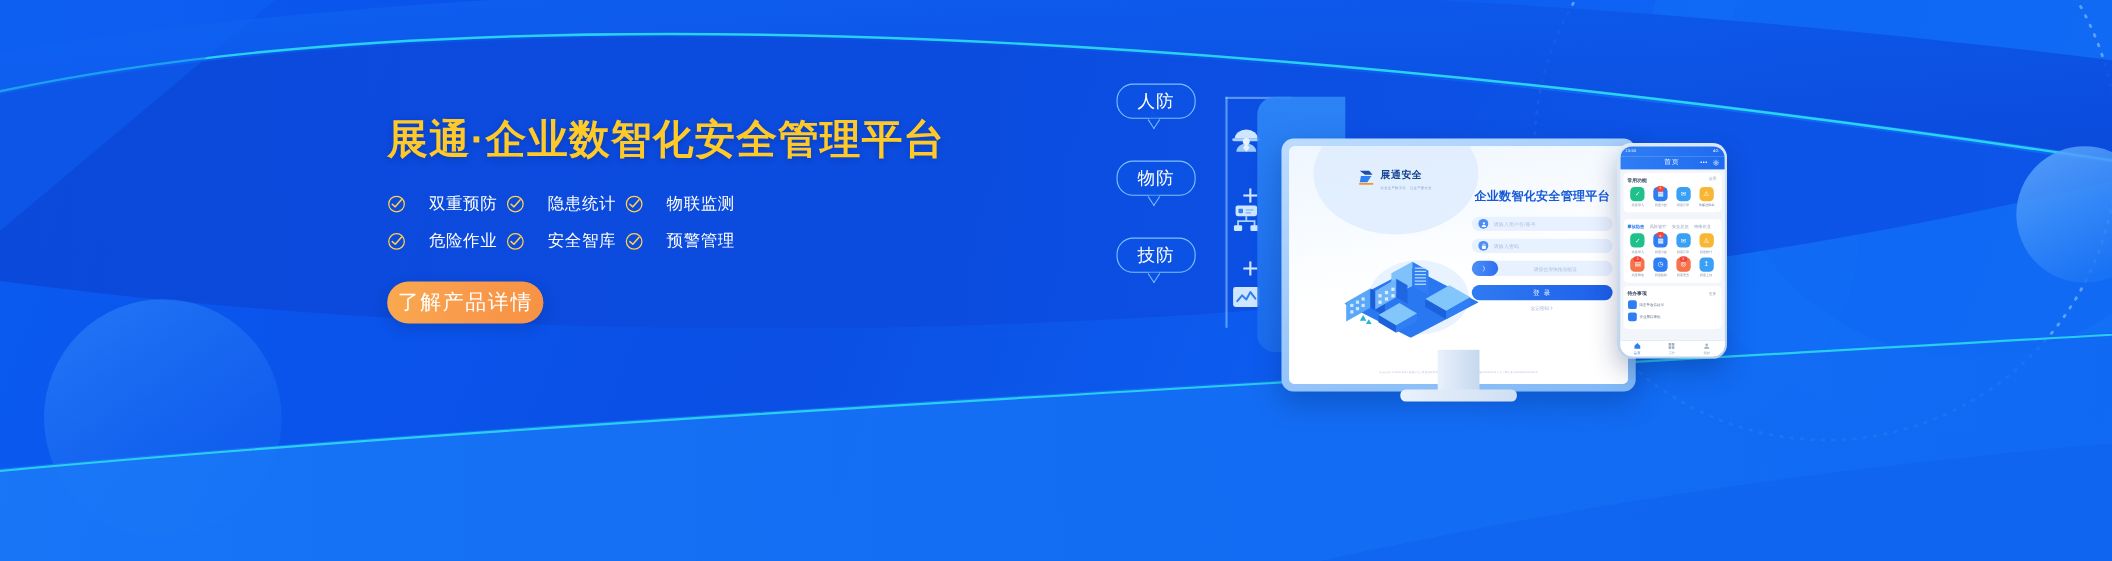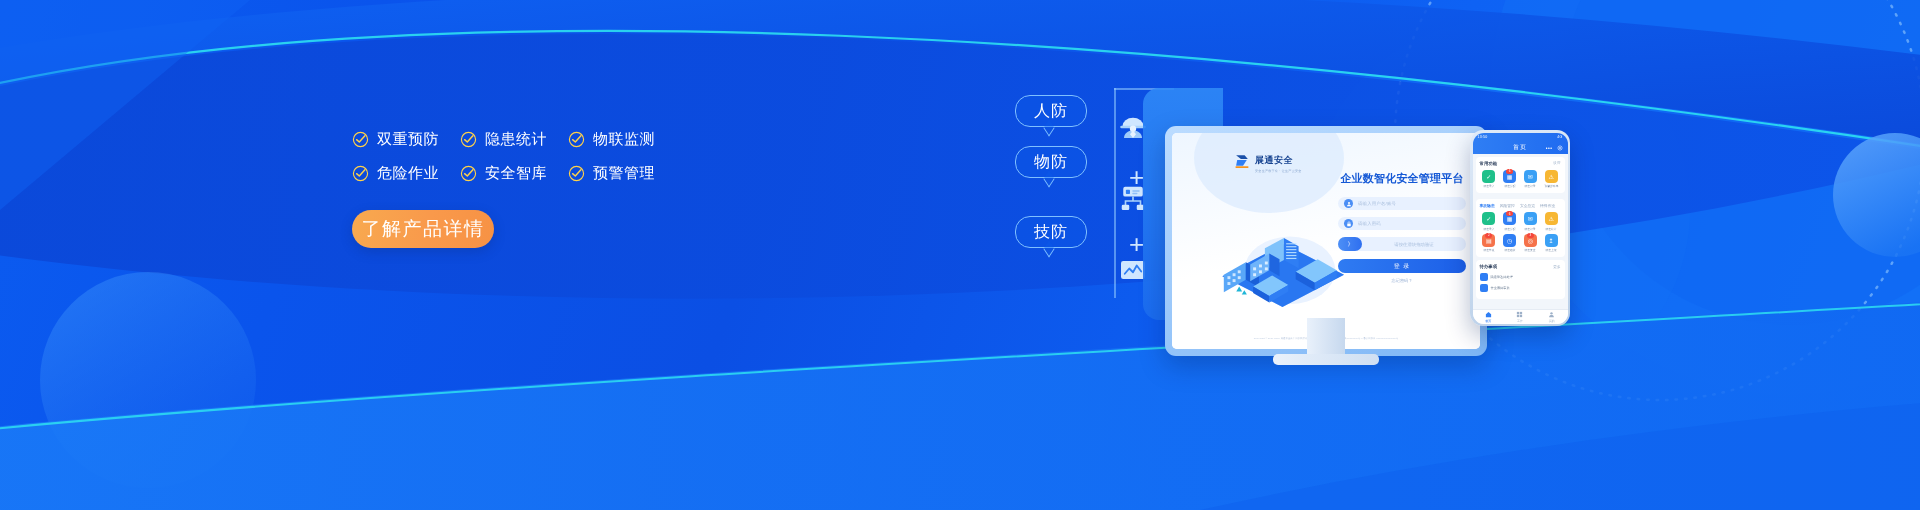--- a/index.html
+++ b/index.html
@@ -15,21 +15,21 @@
   
   .copy{position:absolute;left:352px;top:104px;width:470px;}
   .title{font-size:37px;font-weight:bold;color:#ffc928;letter-spacing:1px;
     line-height:1.25;white-space:nowrap;margin:0;
     text-shadow:0 2px 6px rgba(0,20,80,.25);}
   .subtitle{font-size:21px;color:#ffffff;letter-spacing:2.5px;margin:18px 0 0 2px;
     white-space:nowrap;font-weight:400;}
 
   .features{margin-top:26px;display:grid;grid-template-columns:108px 108px 108px;
     grid-row-gap:15px;grid-column-gap:0px;}
-  .feat{display:flex;align-items:center;gap:8px;white-space:nowrap;}
+  .feat{display:flex;align-items:center;gap:21px;white-space:nowrap;}
   .feat .tick{width:17px;height:17px;flex:0 0 17px;display:block;}
   .feat .lbl{font-size:15px;color:#ffffff;letter-spacing:.5px;}
 
   .cta{margin-top:27px;width:142px;height:38px;border:none;border-radius:19px;
     background:linear-gradient(96deg,#f8a94f 0%,#f9994b 55%,#f79244 100%);
     color:#ffffff;font-size:19px;letter-spacing:1.5px;cursor:pointer;
     font-family:"Liberation Sans",sans-serif;
     box-shadow:0 4px 12px rgba(10,40,110,.25);display:flex;align-items:center;justify-content:center;}
 
   
@@ -37,21 +37,21 @@
 
   
   .rail{position:absolute;left:0;top:14px;width:180px;height:250px;}
   .tag{position:absolute;left:0;width:70px;height:30px;border-radius:15px;
     border:1.6px solid #7fc0ff;background:rgba(12,92,235,.35);
     display:flex;align-items:center;justify-content:center;
     color:#ffffff;font-size:16px;letter-spacing:1px;}
   .tag:after{content:"";position:absolute;bottom:-7px;left:28px;width:9px;height:9px;
     border-right:1.6px solid #7fc0ff;border-bottom:1.6px solid #7fc0ff;
     background:rgba(12,92,235,.35);transform:rotate(45deg) skew(12deg,12deg);}
-  .tag-1{top:0px;margin-top:19px;}
+  .tag-1{top:0px;}
   .tag-2{top:70px;}
   .tag-3{top:140px;}
   .rail-line{position:absolute;left:99px;top:12px;width:1.5px;height:210px;
     background:rgba(150,205,255,.55);}
   .rail-hook{position:absolute;left:99px;top:12px;width:60px;height:1.5px;
     background:rgba(150,205,255,.55);}
   .plus{position:absolute;left:114px;color:#cfe6ff;font-size:26px;font-weight:300;line-height:1;}
   .plus-1{top:88px;}
   .plus-2{top:155px;}
   .ico{position:absolute;left:100px;width:36px;height:36px;}
@@ -193,20 +193,21 @@
       <path d="M-40,432 C420,387 1180,347 1960,302" fill="none" stroke="#2fe6f0" stroke-width="2" stroke-opacity=".8"></path>
       <path d="M1200,510 C1450,455 1700,420 1960,400 L1960,510 Z" fill="#0e5fee" opacity=".5"></path>
 
       <circle cx="1895" cy="195" r="62" fill="url(#gSphere)" opacity=".85"></circle>
 
       <path d="M0,0 L250,0 L0,210 Z" fill="#0f63f4" opacity=".45"></path>
     </svg>
   </div>
 
   <div class="copy">
+    <h1 class="title">展通·企业数智化安全管理平台</h1>
 
     <div class="features">
       <div class="feat">
         <svg class="tick" viewBox="0 0 24 24">
           <circle cx="12" cy="12" r="10" fill="none" stroke="#ffd24a" stroke-width="1.6"></circle>
           <path d="M6.5 12.2 L10.3 15.6 L18.2 6.6" fill="none" stroke="#ffd24a" stroke-width="2" stroke-linecap="round" stroke-linejoin="round"></path>
         </svg>
         <span class="lbl">双重预防</span>
       </div>
       <div class="feat">

